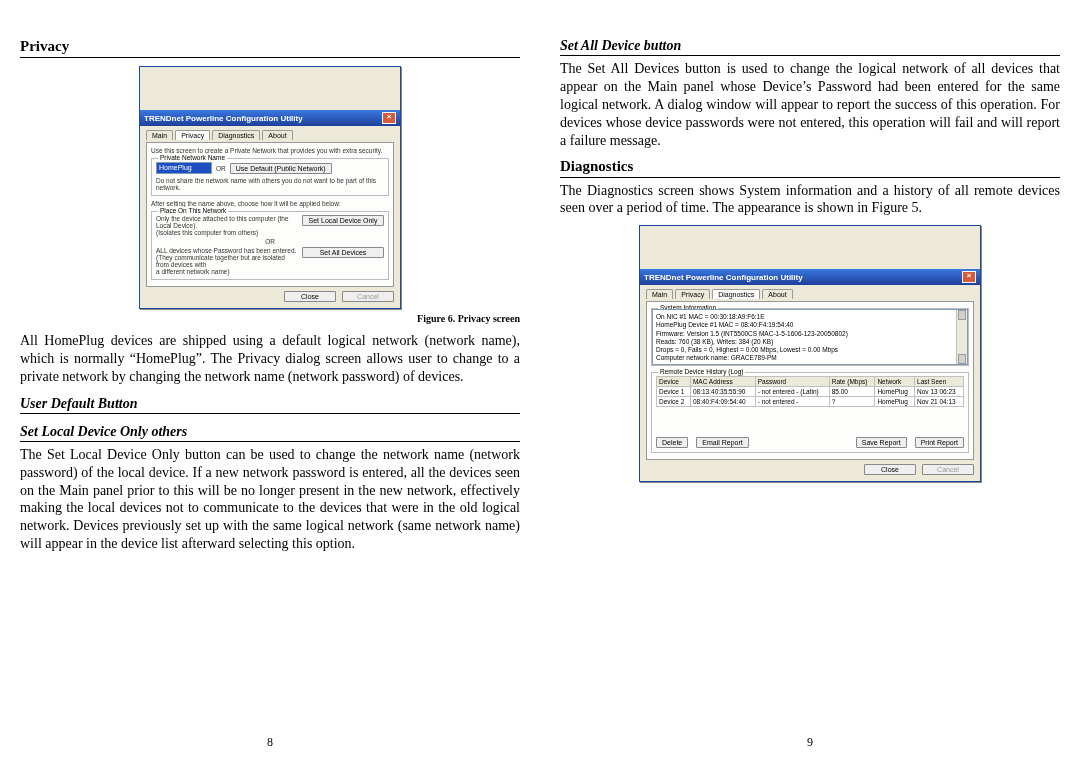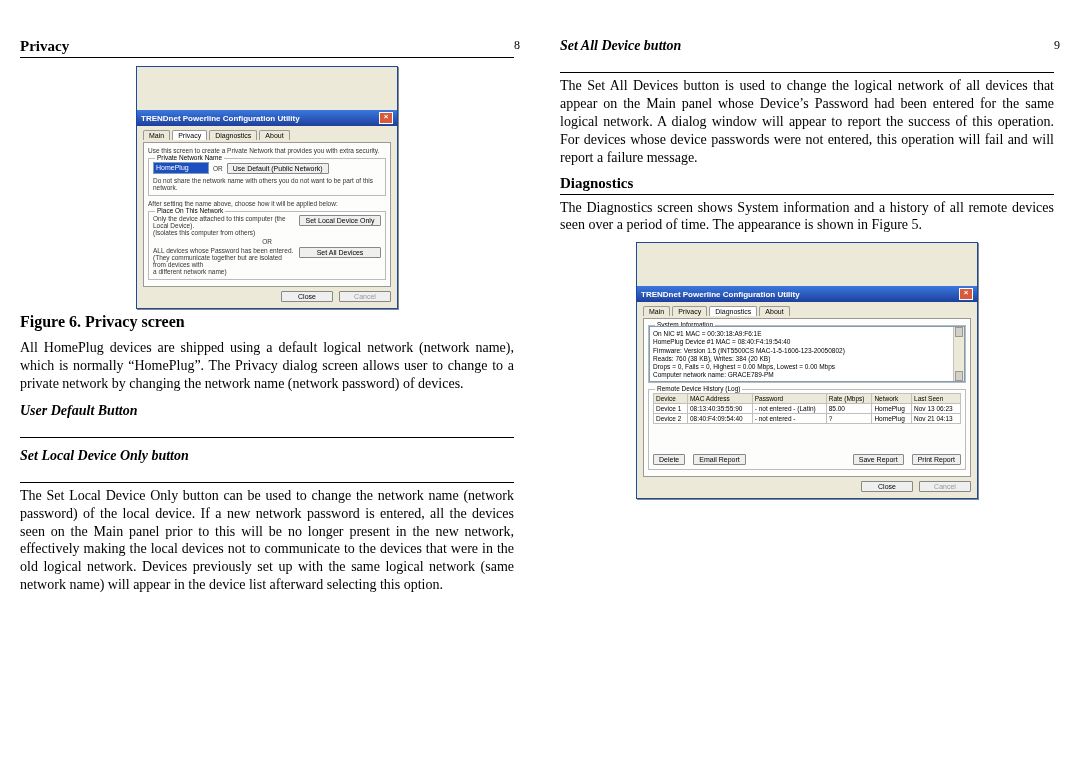--- a/index.html
+++ b/index.html
@@ -16,53 +16,53 @@
   .spread {
     display: flex;
     width: 1080px;
     height: 764px;
   }
   .page {
     flex: 1 1 50%;
     padding: 32px 20px 14px 20px;
     box-sizing: border-box;
     display: flex;
-    flex-direction: row;
+    flex-direction: column;
   }
   .content { flex: 1 1 auto; }
   .pagenum {
     text-align: center;
     font-size: 12px;
     margin-top: 6px;
   }
   h2.section {
     font-size: 15px;
     font-weight: bold;
     margin: 6px 0 0 0;
     border-bottom: 1.5px solid #000;
     padding-bottom: 2px;
   }
   h3.sub {
     font-size: 14px;
     font-weight: bold;
     font-style: italic;
     margin: 10px 0 2px 0;
     border-bottom: 1px solid #000;
-    padding-bottom: 18px;
+    padding-bottom: 1px;
   }
   p.body {
     margin: 4px 0 8px 0;
     text-align: justify;
     line-height: 1.28;
   }
   .fig-caption {
     font-family: "Times New Roman", Times, serif;
     font-weight: bold;
-    font-size: 16px;
-    text-align: left;
+    font-size: 10px;
+    text-align: right;
     margin: 4px 0 8px 0;
   }
   
   .mini-window {
     margin: 8px auto 2px auto;
     width: 260px;
     border: 1px solid #1b4a9b;
     background: #ece9d8;
     font-family: Tahoma, Arial, sans-serif;
     font-size: 7px;
@@ -220,21 +220,21 @@
             <span class="mw-btn" style="width:40px; text-align:center; color:#999;">Cancel</span>
           </div>
         </div>
       </div>
       <div class="fig-caption">Figure 6. Privacy screen</div>
 
       <p class="body">All HomePlug devices are shipped using a default logical network (network name), which is normally “HomePlug”. The Privacy dialog screen allows user to change to a private network by changing the network name (network password) of devices.</p>
 
       <h3 class="sub">User Default Button</h3>
 
-      <h3 class="sub">Set Local Device Only button</h3>
+      <h3 class="sub">Set Local Device Only others</h3>
       <p class="body">The Set Local Device Only button can be used to change the network name (network password) of the local device. If a new network password is entered, all the devices seen on the Main panel prior to this will be no longer present in the new network, effectively making the local devices not to communicate to the devices that were in the old logical network. Devices previously set up with the same logical network (same network name) will appear in the device list afterward selecting this option.</p>
     </div>
     <div class="pagenum">8</div>
   </div>
 
   <div class="page">
     <div class="content">
       <h3 class="sub" style="margin-top:6px;">Set All Device button</h3>
       <p class="body">The Set All Devices button is used to change the logical network of all devices that appear on the Main panel whose Device’s Password had been entered for the same logical network. A dialog window will appear to report the success of this operation. For devices whose device passwords were not entered, this operation will fail and will report a failure message.</p>
 

